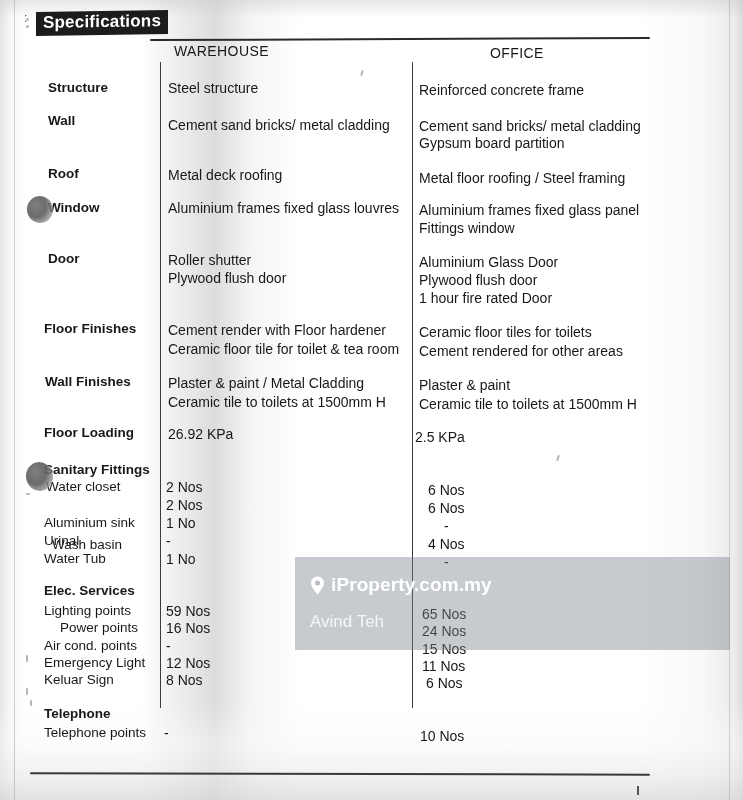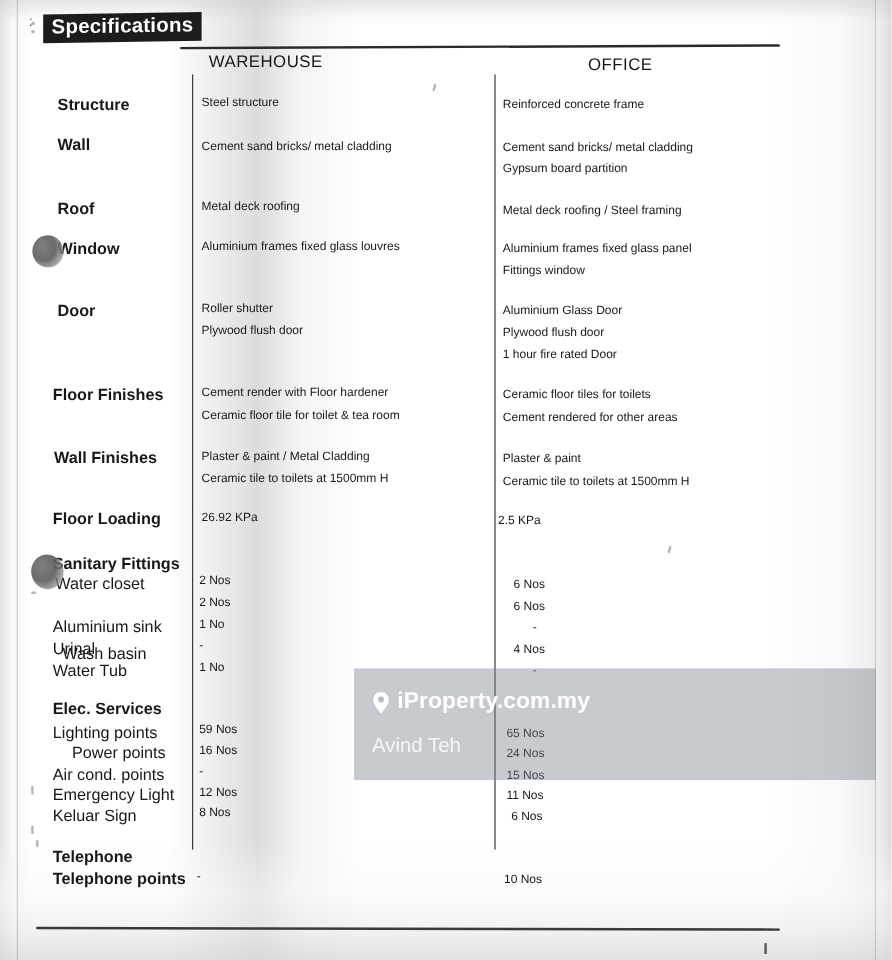--- a/index.html
+++ b/index.html
@@ -149,21 +149,21 @@
   }
   .rowlabel {
     font-weight: bold;
     font-size: 13.5px;
   }
   .sublabel {
     font-weight: normal;
     font-size: 13.5px;
   }
   .val {
-    font-size: 10px;
+    font-size: 14px;
   }
 
   
   .blob {
     position: absolute;
     border-radius: 50%;
     background:
       radial-gradient(ellipse at 38% 32%,
         rgba(120,120,120,0.95) 0%,
         rgba(95,95,95,0.92) 45%,
@@ -247,21 +247,21 @@
     <div class="cell val" style="left:168px; top:81px;">Steel structure</div>
     <div class="cell val" style="left:419px; top:83px;">Reinforced concrete frame</div>
 
     <div class="cell rowlabel" style="left:48px;  top:114px;">Wall</div>
     <div class="cell val" style="left:168px; top:118px;">Cement sand bricks/ metal cladding</div>
     <div class="cell val" style="left:419px; top:119px;">Cement sand bricks/ metal cladding</div>
     <div class="cell val" style="left:419px; top:136px;">Gypsum board partition</div>
 
     <div class="cell rowlabel" style="left:48px;  top:167px;">Roof</div>
     <div class="cell val" style="left:168px; top:168px;">Metal deck roofing</div>
-    <div class="cell val" style="left:419px; top:171px;">Metal deck roofing / Steel framing</div>
+    <div class="cell val" style="left:419px; top:171px;">Metal floor roofing / Steel framing</div>
 
     <div class="cell rowlabel" style="left:48px;  top:201px;">Window</div>
     <div class="cell val" style="left:168px; top:201px;">Aluminium frames fixed glass louvres</div>
     <div class="cell val" style="left:419px; top:203px;">Aluminium frames fixed glass panel</div>
     <div class="cell val" style="left:419px; top:221px;">Fittings window</div>
 
     <div class="cell rowlabel" style="left:48px;  top:252px;">Door</div>
     <div class="cell val" style="left:168px; top:253px;">Roller shutter</div>
     <div class="cell val" style="left:168px; top:271px;">Plywood flush door</div>
     <div class="cell val" style="left:419px; top:255px;">Aluminium Glass Door</div>
@@ -323,21 +323,21 @@
     <div class="cell sublabel" style="left:44px;  top:656px;">Emergency Light</div>
     <div class="cell val" style="left:166px; top:656px;">12 Nos</div>
     <div class="cell val" style="left:422px; top:659px;">11 Nos</div>
 
     <div class="cell sublabel" style="left:44px;  top:673px;">Keluar Sign</div>
     <div class="cell val" style="left:166px; top:673px;">8 Nos</div>
     <div class="cell val" style="left:426px; top:676px;">6 Nos</div>
 
     <div class="cell rowlabel" style="left:44px;  top:707px;">Telephone</div>
 
-    <div class="cell sublabel" style="left:44px;  top:726px;font-weight:bold;">Telephone points</div>
+    <div class="cell sublabel" style="left:44px;  top:726px;">Telephone points</div>
     <div class="cell val" style="left:164px; top:726px;">-</div>
     <div class="cell val" style="left:420px; top:729px;">10 Nos</div>
 
   </div>
 
   <div class="blob blob-window"></div>
   <div class="blob blob-sanitary"></div>
 
   <div class="speck" style="left:26px;  top:18px; width:3px; height:3px;"></div>
   <div class="speck" style="left:26px;  top:25px; width:3px; height:3px;"></div>

